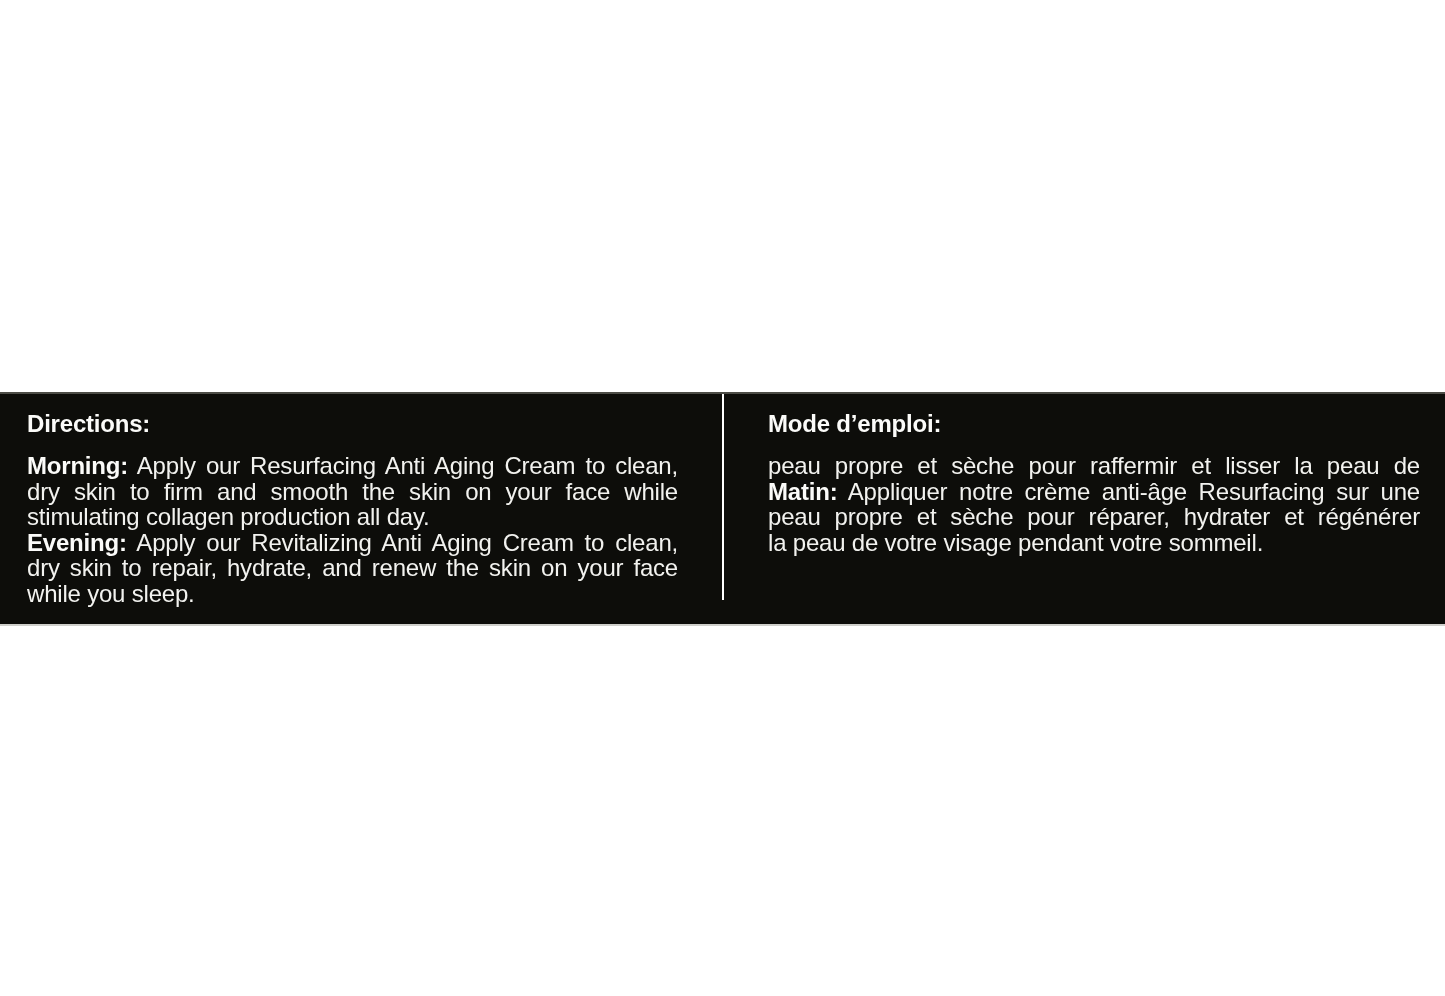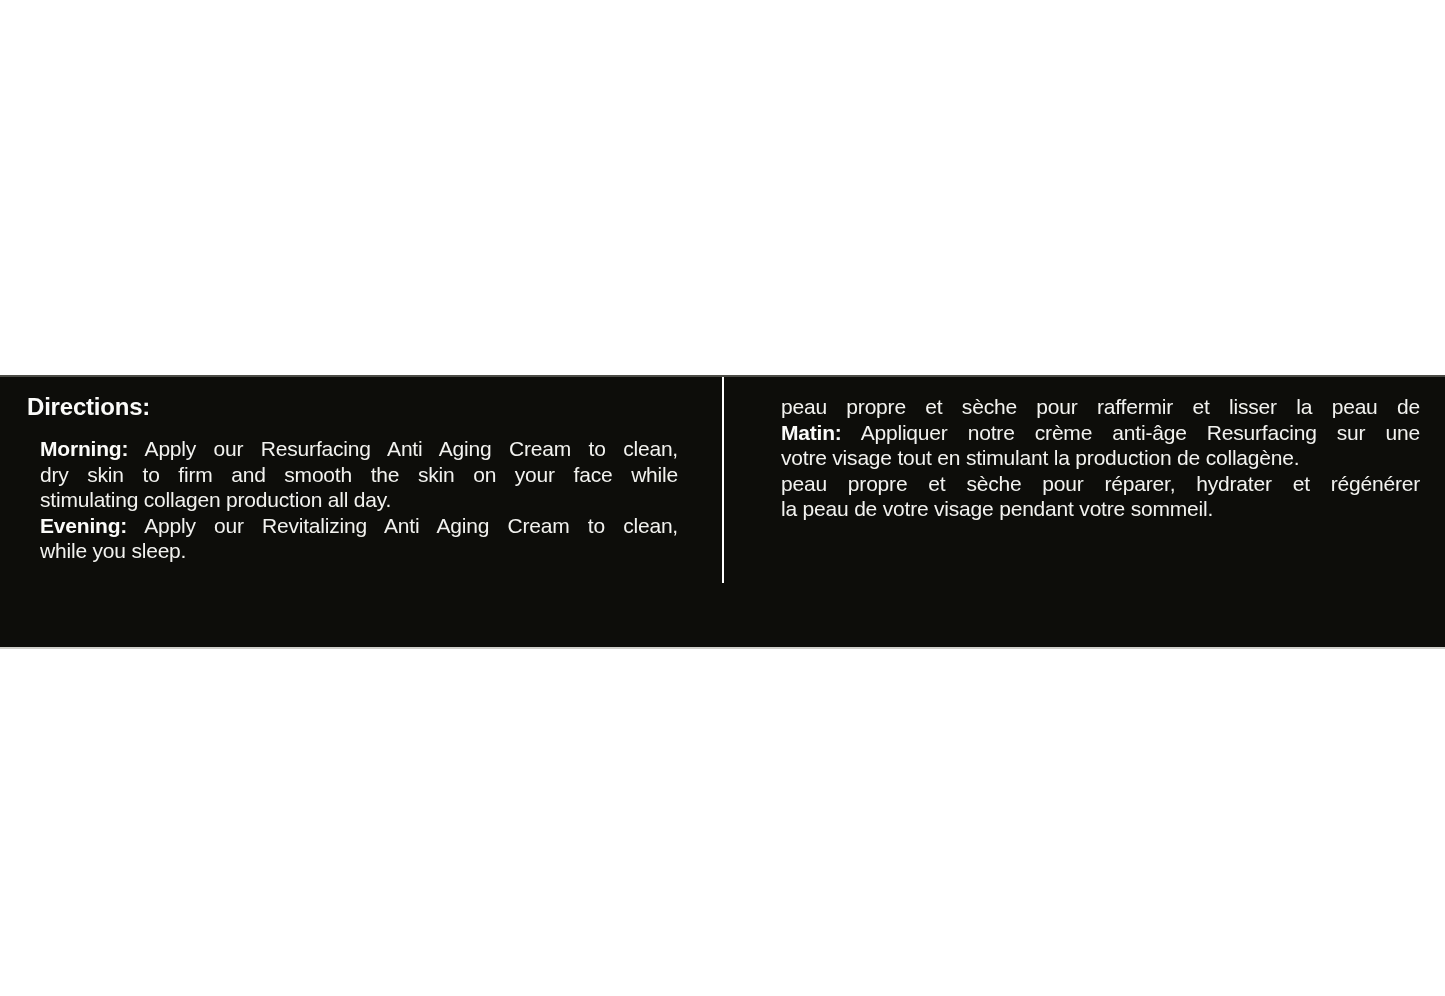--- a/index.html
+++ b/index.html
@@ -10,23 +10,23 @@
   body {
     width: 1445px;
     height: 996px;
     position: relative;
     font-family: "Liberation Sans", "DejaVu Sans", sans-serif;
     overflow: hidden;
   }
   .band {
     position: absolute;
     left: 0;
-    top: 375px;
+    top: 392px;
     width: 1445px;
-    height: 274px;
+    height: 234px;
     box-sizing: border-box;
     background: #0d0d0a;
     border-top: 2px solid #4c4c46;
     border-bottom: 2px solid #cfcfcb;
   }
   .col {
     position: absolute;
     top: 17px;
     color: #f2f2ef;
   }
@@ -42,26 +42,25 @@
   }
   .heading {
     font-size: 24px;
     line-height: 26px;
     font-weight: bold;
     letter-spacing: -0.2px;
     color: #fbfbf9;
     margin-bottom: 16px;
   }
   .line {
-    font-size: 21px;
+    font-size: 24px;
     line-height: 25.5px;
     letter-spacing: -0.2px;
     text-align: left;
     white-space: normal;
-    margin-left: 13px;
   }
   .line.just {
     text-align: justify;
     text-align-last: justify;
   }
   .b {
     font-weight: bold;
     color: #fbfbf9;
   }
 </style>
@@ -70,29 +69,30 @@
 
 <div class="band">
 
   <div class="col col-left">
     <div class="heading">Directions:</div>
     <div class="body">
       <div class="line just"><span class="b">Morning:</span> <span>Apply our Resurfacing Anti Aging Cream to clean,</span></div>
       <div class="line just">dry skin to firm and smooth the skin on your face while</div>
       <div class="line">stimulating collagen production all day.</div>
       <div class="line just"><span class="b">Evening:</span> <span>Apply our Revitalizing Anti Aging Cream to clean,</span></div>
+      <div class="line just">dry skin to repair, hydrate, and renew the skin on your face</div>
       <div class="line">while you sleep.</div>
     </div>
   </div>
 
   <div class="divider"></div>
 
   <div class="col col-right">
+    <div class="heading">Mode d’emploi:</div>
     <div class="body">
       <div class="line just">peau propre et sèche pour raffermir et lisser la peau de</div>
       <div class="line just"><span class="b">Matin:</span> <span>Appliquer notre crème anti-âge Resurfacing sur une</span></div>
-      <div class="line">votre visage tout en stimulant la production de collagène.</div>
       <div class="line just">peau propre et sèche pour réparer, hydrater et régénérer</div>
       <div class="line">la peau de votre visage pendant votre sommeil.</div>
     </div>
   </div>
 
 </div>
 
 </body></html>

